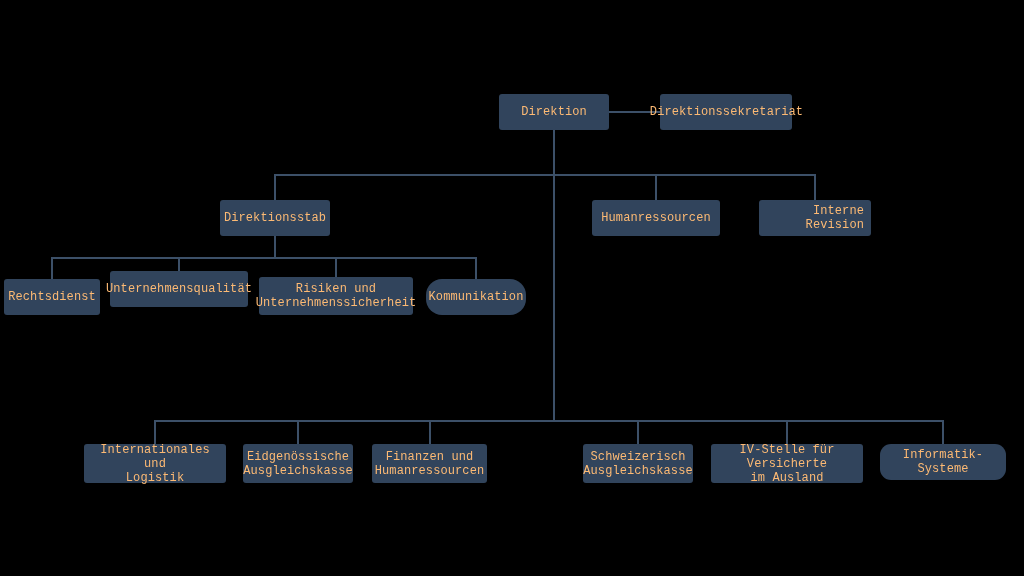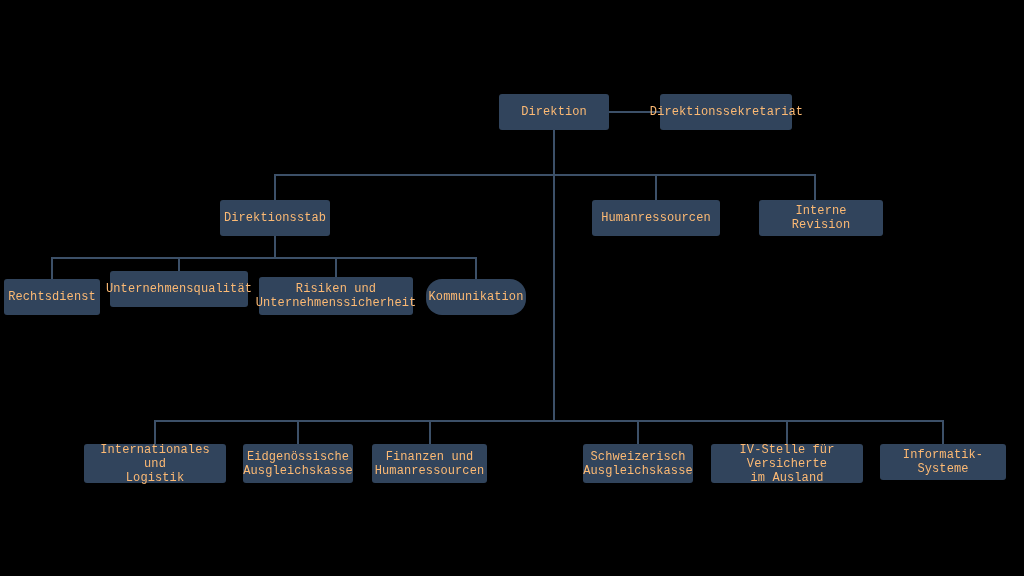--- a/index.html
+++ b/index.html
@@ -77,21 +77,21 @@
   <div class="conn" style="left:942px; top:420px; width:2px; height:25px;"></div>
 
   <div class="node" style="left:499px; top:94px; width:110px; height:36px;">Direktion</div>
 
   <div class="node" style="left:660px; top:94px; width:132px; height:36px;padding-left:8px;">Direktionssekretariat</div>
 
   <div class="node" style="left:220px; top:200px; width:110px; height:36px;">Direktionsstab</div>
 
   <div class="node" style="left:592px; top:200px; width:128px; height:36px;">Humanressourcen</div>
 
-  <div class="node" style="left:759px; top:200px; width:124px; height:36px;">Interne Revision</div>
+  <div class="node" style="left:759px; top:200px; width:112px; height:36px;text-align:right;">Interne Revision</div>
 
   <div class="node" style="left:4px; top:279px; width:96px; height:36px;">Rechtsdienst</div>
 
   <div class="node" style="left:110px; top:271px; width:138px; height:36px;">Unternehmensqualität</div>
 
   <div class="node" style="left:259px; top:277px; width:154px; height:38px;">Risiken und
 Unternehmenssicherheit</div>
 
   <div class="node" style="left:426px; top:279px; width:100px; height:36px;border-radius:16px;">Kommunikation</div>
 
@@ -103,15 +103,15 @@
 
   <div class="node" style="left:372px; top:444px; width:115px; height:39px;">Finanzen und
 Humanressourcen</div>
 
   <div class="node" style="left:583px; top:444px; width:110px; height:39px;">Schweizerisch
 Ausgleichskasse</div>
 
   <div class="node" style="left:711px; top:444px; width:152px; height:39px;">IV-Stelle für Versicherte
 im Ausland</div>
 
-  <div class="node" style="left:880px; top:444px; width:126px; height:36px;">Informatik-Systeme</div>
+  <div class="node" style="left:880px; top:444px; width:126px; height:36px;border-radius:11px;">Informatik-Systeme</div>
 
 </div>
 
 </body></html>

